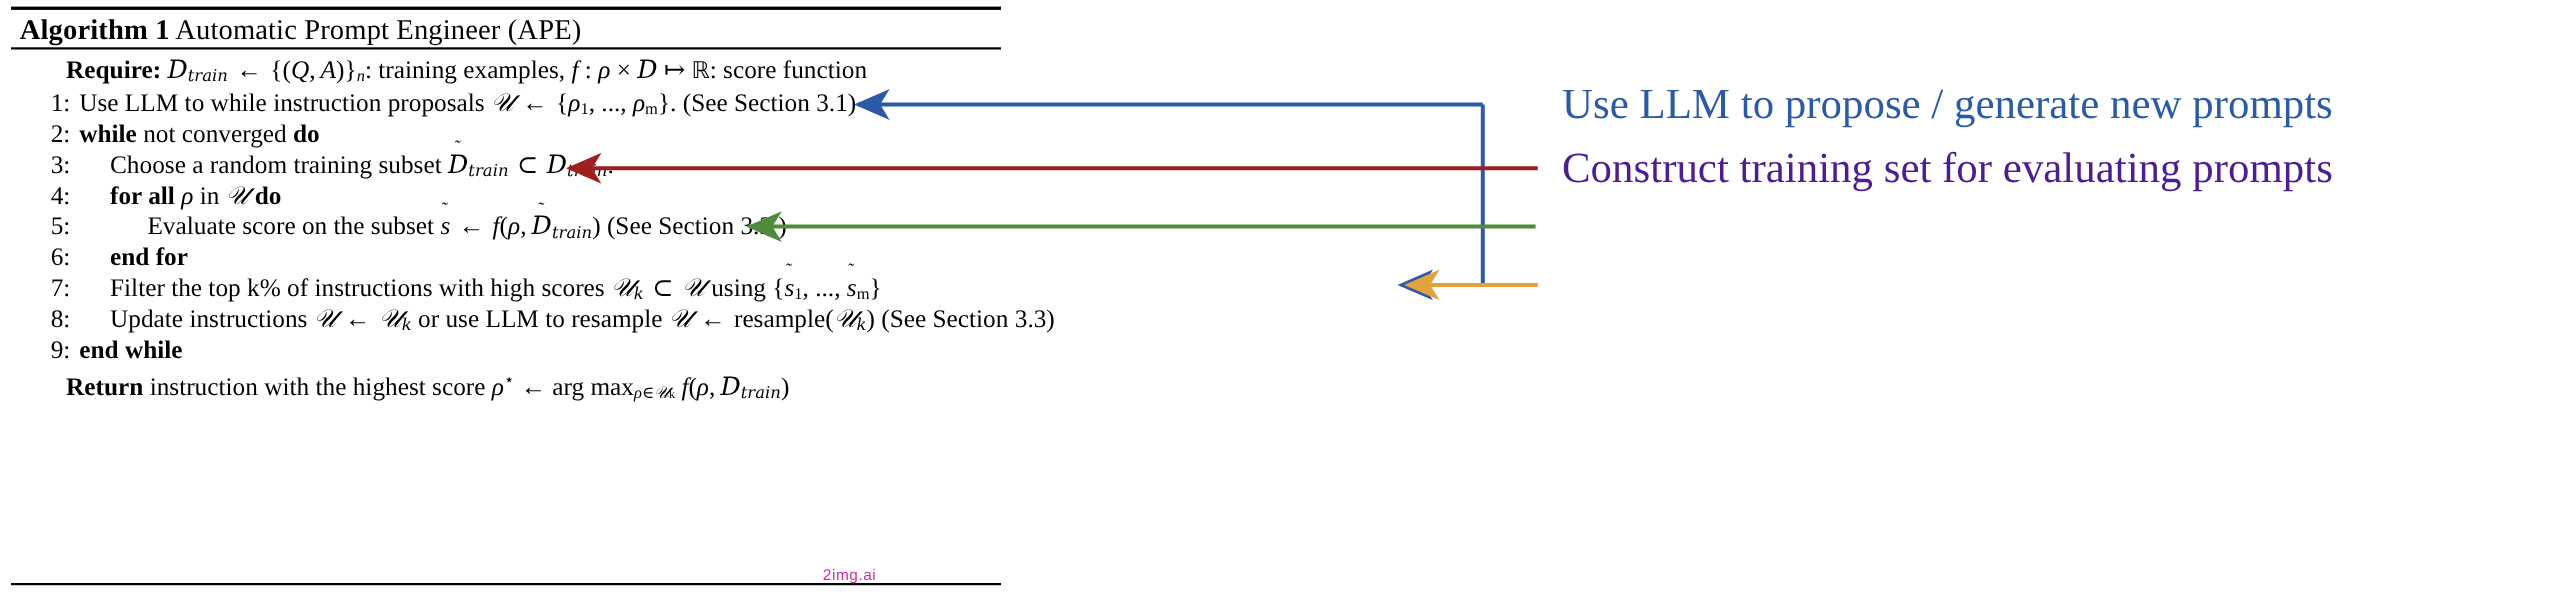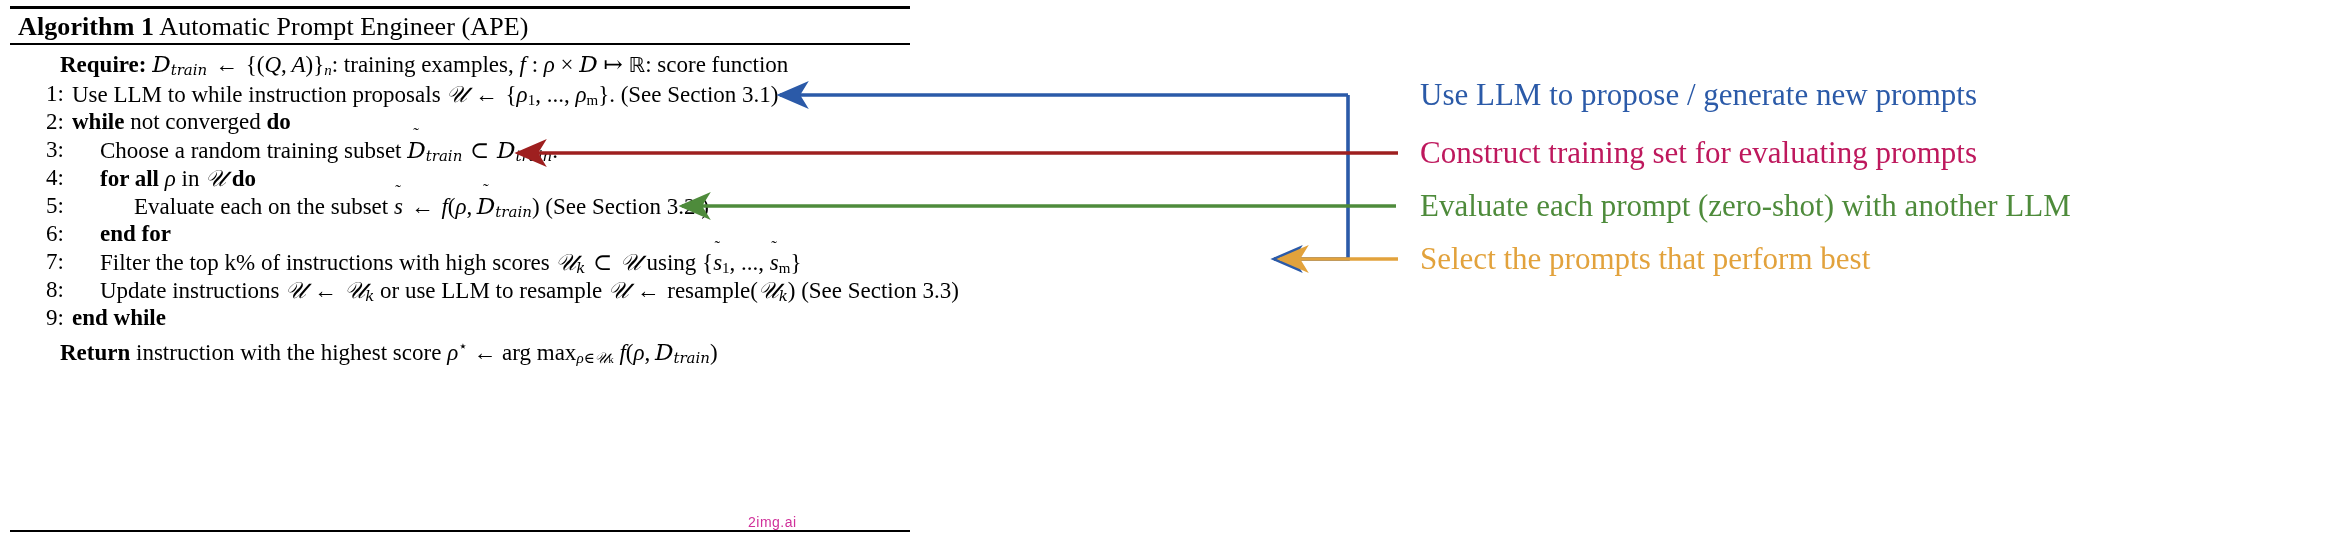--- a/index.html
+++ b/index.html
@@ -108,21 +108,21 @@
     top: -11px;
     left: 50%;
     transform: translateX(-55%);
     font-size: 17px;
     line-height: 1;
   }
 
   
   .annot {
     position: absolute;
-    font-size: 31px;
+    font-size: 39px;
     line-height: 34px;
     white-space: nowrap;
     font-family: "Liberation Serif", "DejaVu Serif", serif;
   }
 
   .svg-layer {
     position: absolute;
     left: 0; top: 0;
     width: 2328px;
     height: 538px;
@@ -196,21 +196,21 @@
       <div class="algo-line">
         <span class="ln">4:</span>
         <span class="txt i2">
           <b class="kw">for all</b> <i>ρ</i> in <span class="cal">𝒰</span> <b class="kw">do</b>
         </span>
       </div>
 
       <div class="algo-line">
         <span class="ln">5:</span>
         <span class="txt i3">
-          <span>Evaluate each on the subset</span>
+          <span>Evaluate score on the subset</span>
           <span class="tilde-wrap"><span class="tld">˜</span><i>s</i></span>
           <span class="op">←</span>
           <span><i>f</i>(<i>ρ</i>, <span class="tilde-wrap"><span class="tld">˜</span><span class="cal">D</span></span><span class="cal sub">train</span>)</span>
           <span>(See Section 3.2 )</span>
         </span>
       </div>
 
       <div class="algo-line">
         <span class="ln">6:</span>
         <span class="txt i2"><b class="kw">end for</b></span>
@@ -286,21 +286,19 @@
       <path d="M 1396,206 L 682,206" fill="none" stroke="#4e8b3b" stroke-width="3.6" marker-end="url(#ah-green)"></path>
     </g>
 
     <g>
       <path d="M 1398,259 L 1280,259" fill="none" stroke="#e2a23c" stroke-width="3.6" marker-end="url(#ah-orange)"></path>
     </g>
   </svg>
 
   <div class="annot" style="left:1420px; top:78px; color:#2b5aa8;">Use LLM to propose / generate new prompts</div>
 
-  <div class="annot" style="left:1420px; top:136px; color:#be185d;text-align:right;">Construct training set for evaluating prompts</div>
-
-  <div class="annot" style="left:1420px; top:189px; color:#4e8b3b;">Evaluate each prompt (zero-shot) with another LLM</div>
-
-  <div class="annot" style="left:1420px; top:242px; color:#e2a23c;">Select the prompts that perform best</div>
+  <div class="annot" style="left:1420px; top:136px; color:#4c1d95;text-align:right;">Construct training set for evaluating prompts</div>
+
+
 
   <div class="watermark" style="left:748px; top:514px; color:#d0309a;">2img.ai</div>
 
 </div>
 
 </body></html>

